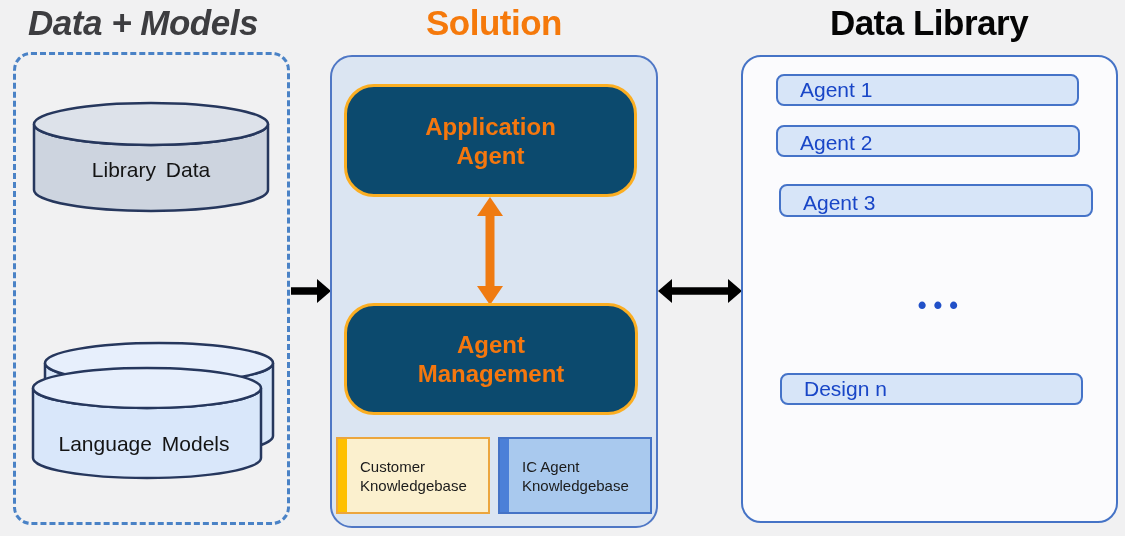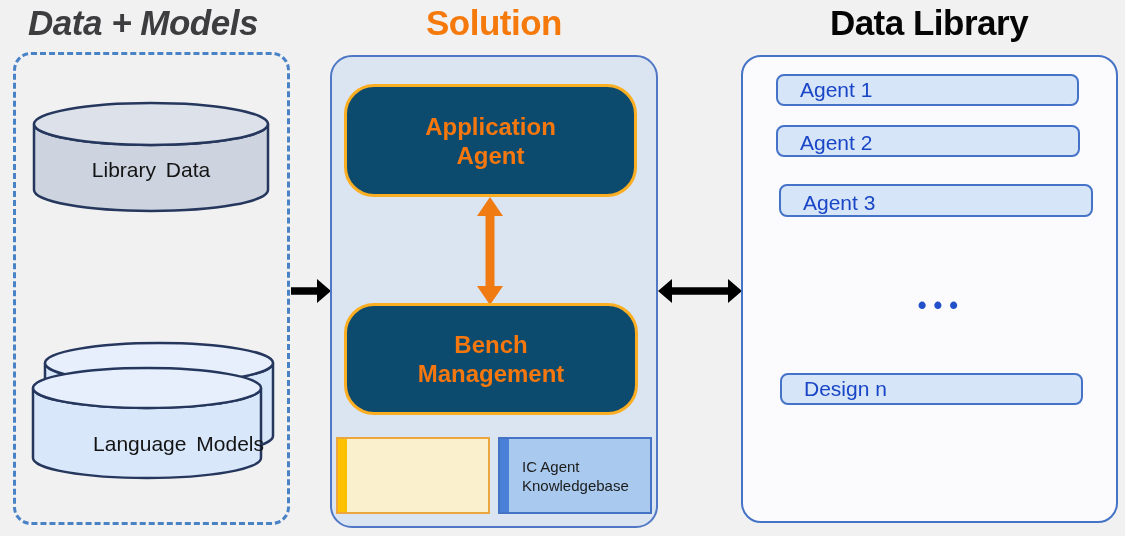--- a/index.html
+++ b/index.html
@@ -87,21 +87,21 @@
     <ellipse cx="120" cy="24" rx="117" ry="21" fill="#dde2ea" stroke="#26375d" stroke-width="2.5"></ellipse>
   </svg>
   <div class="cyl-label" style="left:31px;top:158px;width:240px;">Library Data</div>
 
   <svg class="abs" style="left:28px;top:336px;" width="248" height="150" viewBox="0 0 248 150">
     <path d="M17,27 L17,100 A114,20 0 0,0 245,100 L245,27 A114,20 0 0,1 17,27 Z" fill="#d9e7fa" stroke="#26375d" stroke-width="2.5"></path>
     <ellipse cx="131" cy="27" rx="114" ry="20" fill="#e7effc" stroke="#26375d" stroke-width="2.5"></ellipse>
     <path d="M5,52 L5,122 A114,20 0 0,0 233,122 L233,52 A114,20 0 0,1 5,52 Z" fill="#d9e7fa" stroke="#26375d" stroke-width="2.5"></path>
     <ellipse cx="119" cy="52" rx="114" ry="20" fill="#e7effc" stroke="#26375d" stroke-width="2.5"></ellipse>
   </svg>
-  <div class="cyl-label" style="left:24px;top:432px;width:240px;text-align:right;">Language Models</div>
+  <div class="cyl-label" style="left:24px;top:432px;width:240px;">Language Models</div>
 
   <svg class="abs" style="left:290px;top:276px;" width="42" height="30" viewBox="0 0 42 30">
     <line x1="1" y1="15" x2="27" y2="15" stroke="#000" stroke-width="7.5"></line>
     <polygon points="27,3 41,15 27,27" fill="#000"></polygon>
   </svg>
 
   <div class="title title-orange" style="left:330px;width:328px;">Solution</div>
 
   <div class="solution-panel"></div>
 
@@ -109,25 +109,26 @@
     <div class="lbl">Application Agent</div>
   </div>
 
   <svg class="abs" style="left:468px;top:196px;" width="44" height="110" viewBox="0 0 44 110">
     <line x1="22" y1="17" x2="22" y2="93" stroke="#ef7b12" stroke-width="9"></line>
     <polygon points="22,1 9,20 35,20" fill="#ef7b12"></polygon>
     <polygon points="22,109 9,90 35,90" fill="#ef7b12"></polygon>
   </svg>
 
   <div class="solution-node node-mgmt">
-    <div class="lbl">Bench Management</div>
+    <div class="lbl">Agent Management</div>
   </div>
 
   <div class="kb kb-customer">
     <div class="bar"></div>
+    <div>Customer Knowledgebase</div>
   </div>
 
   <div class="kb kb-icbench">
     <div class="bar"></div>
     <div>IC Agent Knowledgebase</div>
   </div>
 
   <svg class="abs" style="left:657px;top:276px;" width="86" height="30" viewBox="0 0 86 30">
     <line x1="15" y1="15" x2="71" y2="15" stroke="#000" stroke-width="7.5"></line>
     <polygon points="15,3 1,15 15,27" fill="#000"></polygon>

